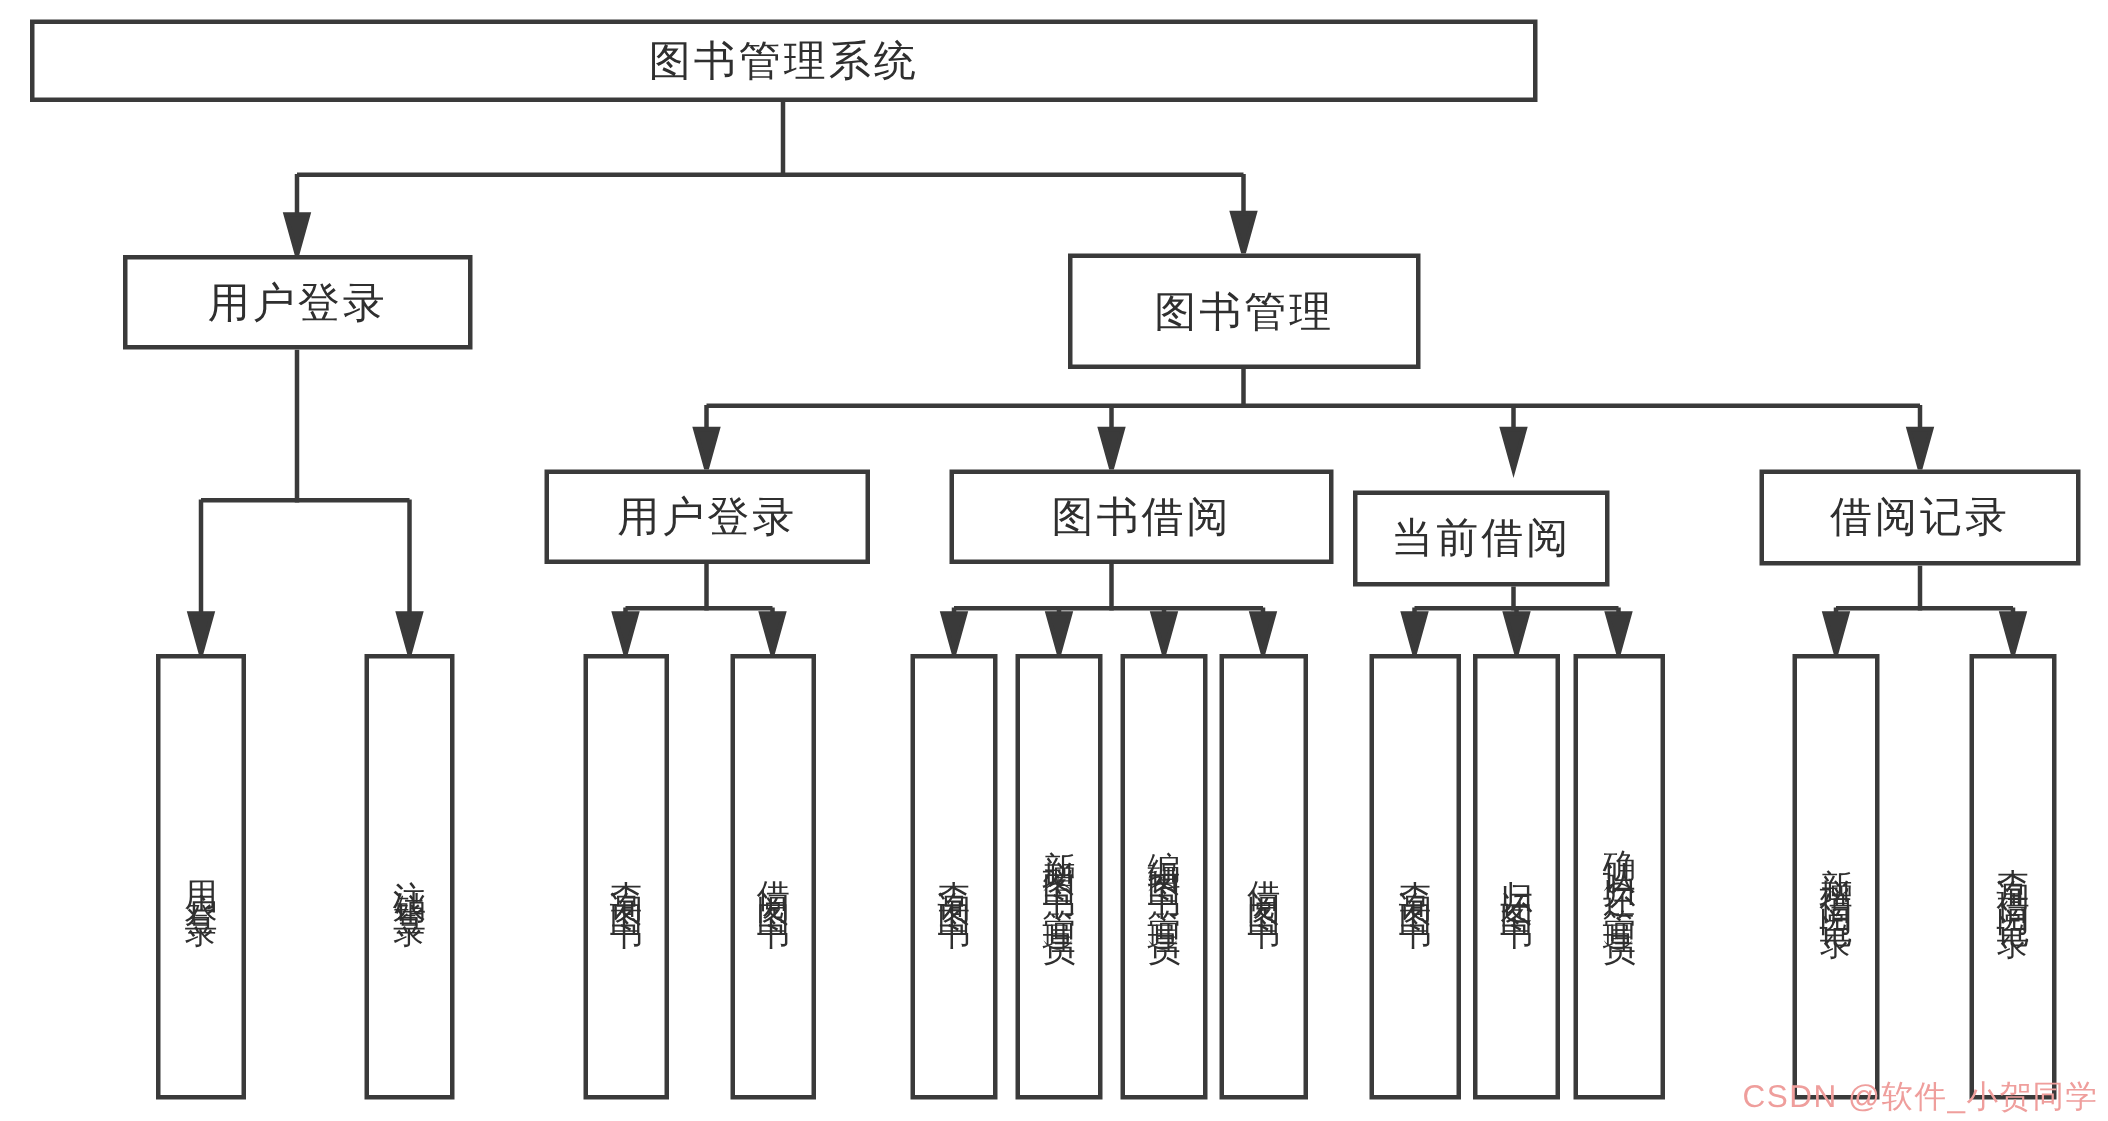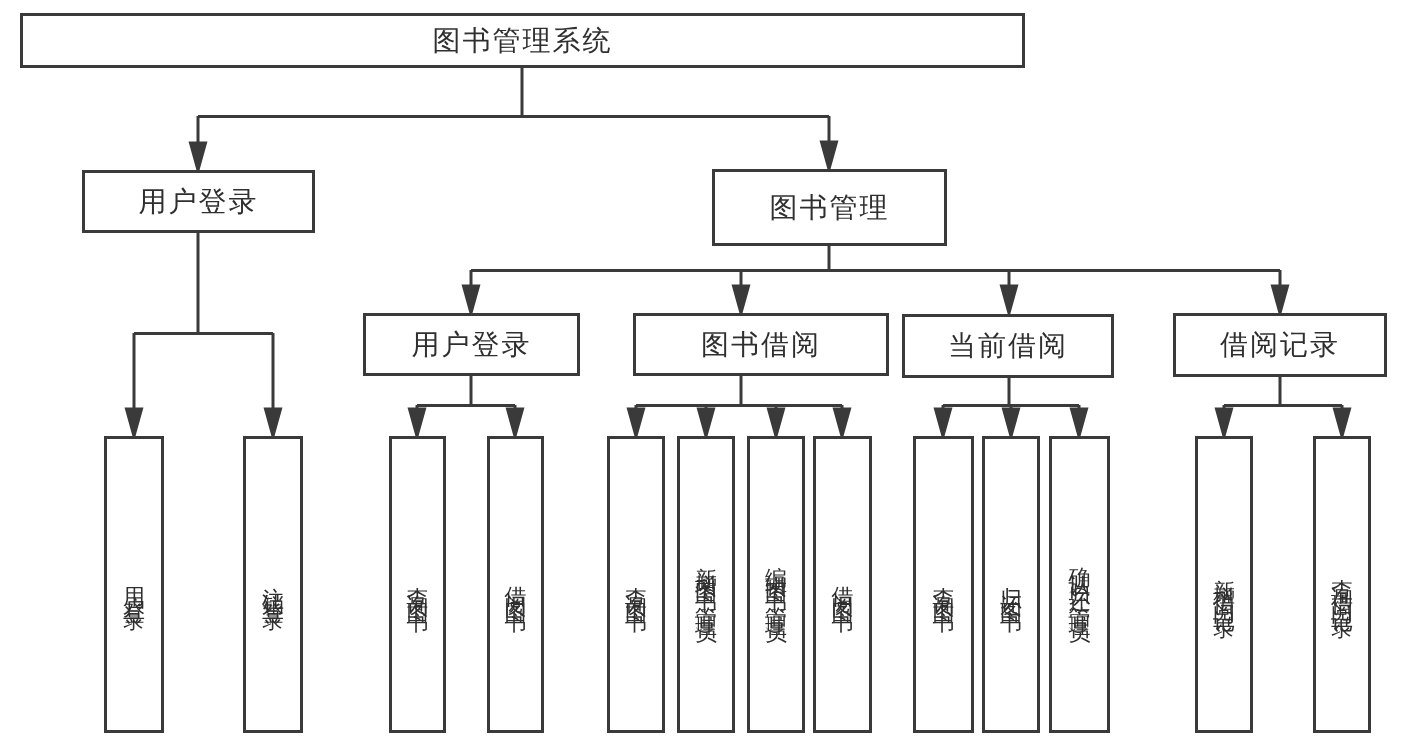--- a/index.html
+++ b/index.html
@@ -125,21 +125,21 @@
   <div class="box" style="left:712px;top:169px;width:235px;height:77px">
     <span class="hlabel">图书管理</span>
   </div>
 
   <div class="box" style="left:363px;top:313px;width:217px;height:63px">
     <span class="hlabel">用户登录</span>
   </div>
   <div class="box" style="left:633px;top:313px;width:256px;height:63px">
     <span class="hlabel">图书借阅</span>
   </div>
-  <div class="box" style="left:902px;top:314px;width:212px;height:64px">
+  <div class="box" style="left:902px;top:327px;width:171px;height:64px">
     <span class="hlabel">当前借阅</span>
   </div>
   <div class="box" style="left:1173px;top:313px;width:214px;height:64px">
     <span class="hlabel">借阅记录</span>
   </div>
 
   <div class="box" style="left:104px;top:436px;width:60px;height:297px">
     <span class="vlabel">用户登录</span>
   </div>
   <div class="box" style="left:243px;top:436px;width:60px;height:297px">
@@ -176,14 +176,15 @@
     <span class="vlabel">确认归还（管理员）</span>
   </div>
 
   <div class="box" style="left:1195px;top:436px;width:58px;height:297px">
     <span class="vlabel">新增借阅记录</span>
   </div>
   <div class="box" style="left:1313px;top:436px;width:58px;height:297px">
     <span class="vlabel">查询借阅记录</span>
   </div>
 
+  <div class="watermark">CSDN @软件_小贺同学</div>
 
 </div>
 
 </body></html>

